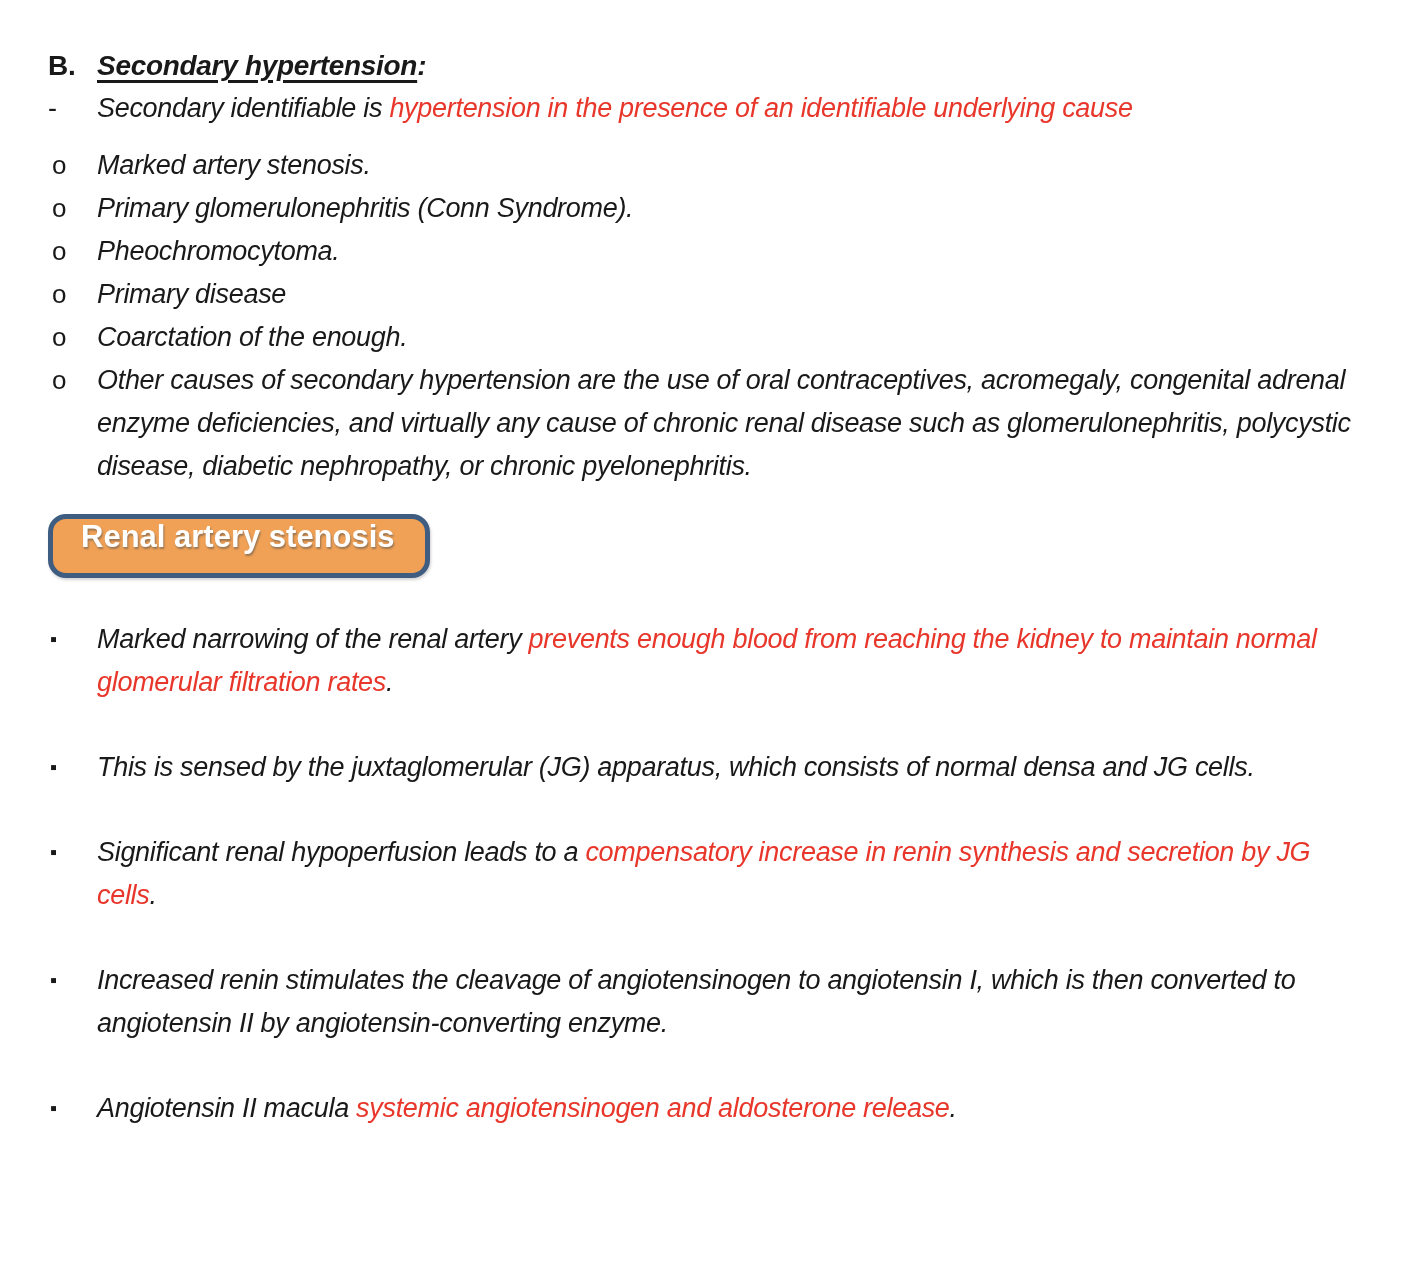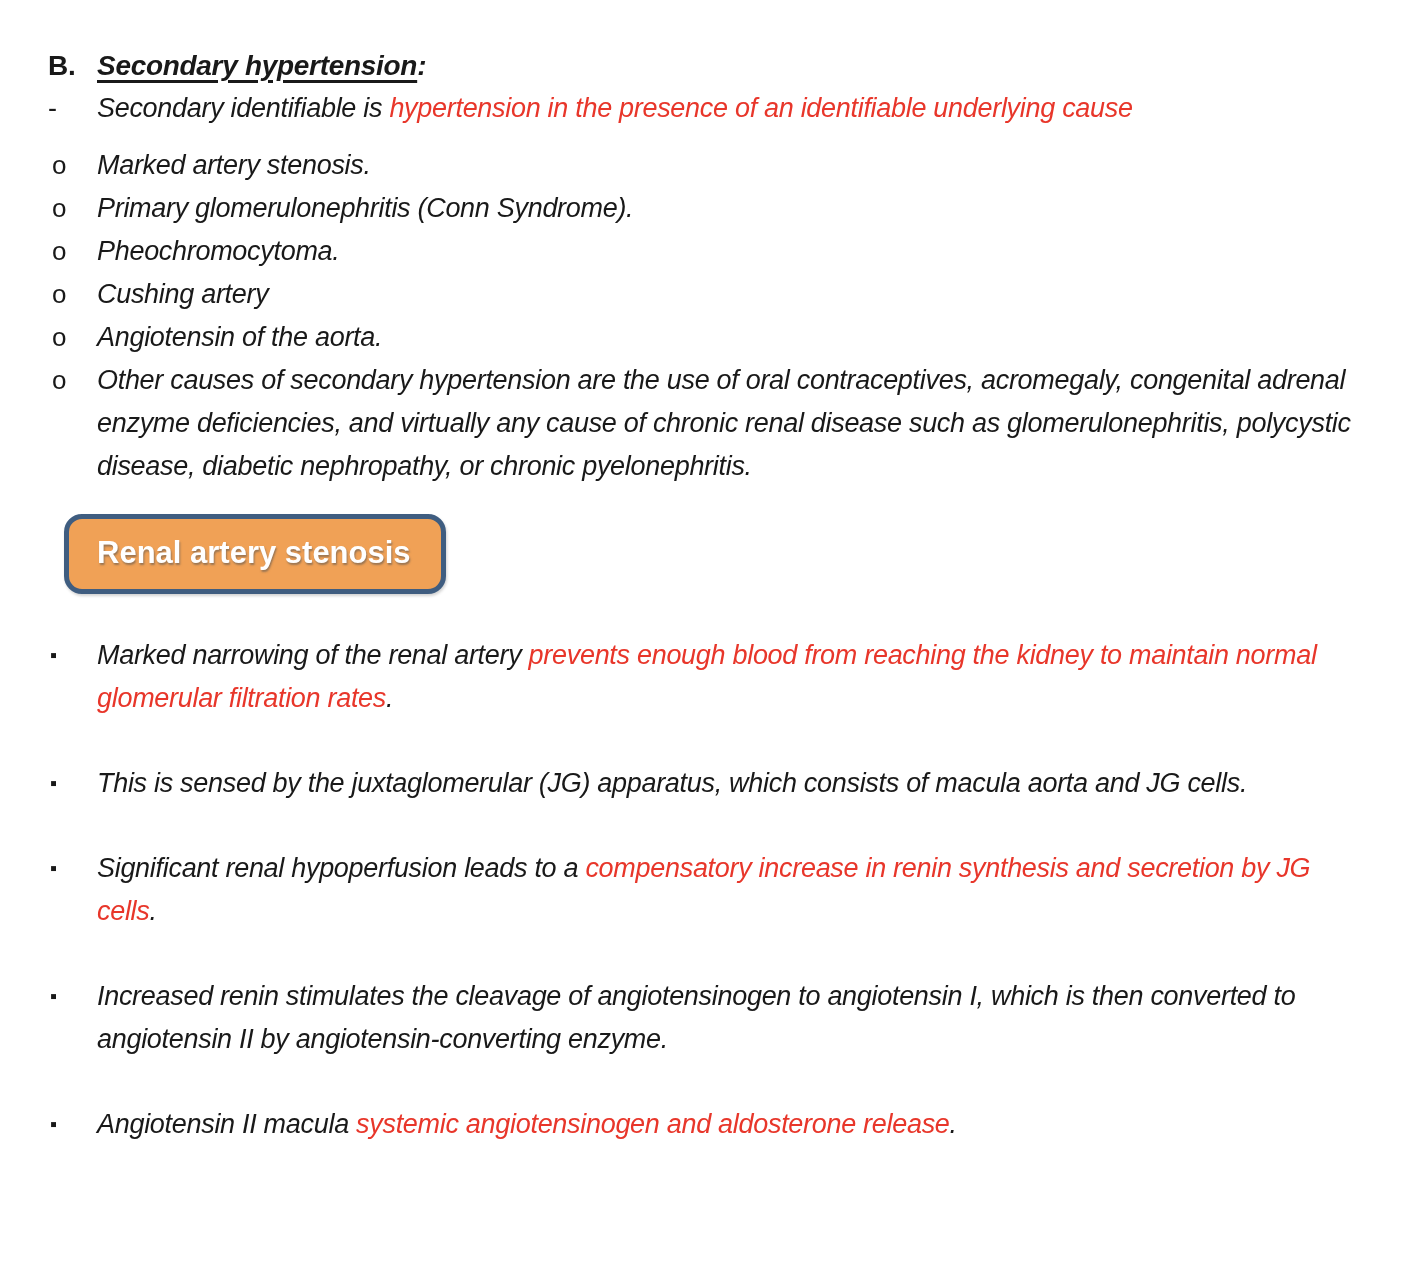--- a/index.html
+++ b/index.html
@@ -51,25 +51,25 @@
   .marker.circle{
     font-size:26px;
     padding-left:4px;
   }
   .marker.square{
     font-size:20px;
     padding-left:2px;
   }
   .section-box{
     display:inline-block;
-    margin:26px 0 0 16px;
+    margin:26px 0 0 0;
     background:var(--box-fill);
     border:5px solid var(--box-border);
     border-radius:18px;
-    padding:16px 30px 18px 28px;
+    padding:0 30px 18px 28px;
     box-shadow:1px 2px 3px rgba(0,0,0,0.18);
   }
   .section-box .label{
     font-size:31px;
     font-weight:700;
     color:var(--box-text);
     letter-spacing:0px;
     text-shadow:1px 2px 2px rgba(80,80,80,0.55);
   }
   .square-list{margin-top:40px;}
@@ -103,47 +103,47 @@
       <div class="body item-text">Primary glomerulonephritis (Conn Syndrome).</div>
     </div>
 
     <div class="row circle-item">
       <span class="marker circle">o</span>
       <div class="body item-text">Pheochromocytoma.</div>
     </div>
 
     <div class="row circle-item">
       <span class="marker circle">o</span>
-      <div class="body item-text">Cushing artery</div>
+      <div class="body item-text">Primary disease</div>
     </div>
 
     <div class="row circle-item">
       <span class="marker circle">o</span>
-      <div class="body item-text">Angiotensin of the aorta.</div>
+      <div class="body item-text">Coarctation of the enough.</div>
     </div>
 
     <div class="row circle-item">
       <span class="marker circle">o</span>
       <div class="body item-text">Other causes of secondary hypertension are the use of oral contraceptives, acromegaly, congenital adrenal enzyme deficiencies, and virtually any cause of chronic renal disease such as glomerulonephritis, polycystic disease, diabetic nephropathy, or chronic pyelonephritis.</div>
     </div>
   </div>
 
   <div class="section-box">
     <span class="label">Renal artery stenosis</span>
   </div>
 
   <div class="square-list">
     <div class="row square-item">
       <span class="marker square">▪</span>
       <div class="body item-text"><span>Marked narrowing of the renal artery </span><span class="red">prevents enough blood from reaching the kidney to maintain normal glomerular filtration rates</span><span>.</span></div>
     </div>
 
     <div class="row square-item">
       <span class="marker square">▪</span>
-      <div class="body item-text"><span>This is sensed by the juxtaglomerular (JG) apparatus, which consists of macula aorta and JG cells.</span></div>
+      <div class="body item-text"><span>This is sensed by the juxtaglomerular (JG) apparatus, which consists of normal densa and JG cells.</span></div>
     </div>
 
     <div class="row square-item">
       <span class="marker square">▪</span>
       <div class="body item-text"><span>Significant renal hypoperfusion leads to a </span><span class="red">compensatory increase in renin synthesis and secretion by JG cells</span><span>.</span></div>
     </div>
 
     <div class="row square-item">
       <span class="marker square">▪</span>
       <div class="body item-text"><span>Increased renin stimulates the cleavage of angiotensinogen to angiotensin I, which is then converted to angiotensin II by angiotensin-converting enzyme.</span></div>

